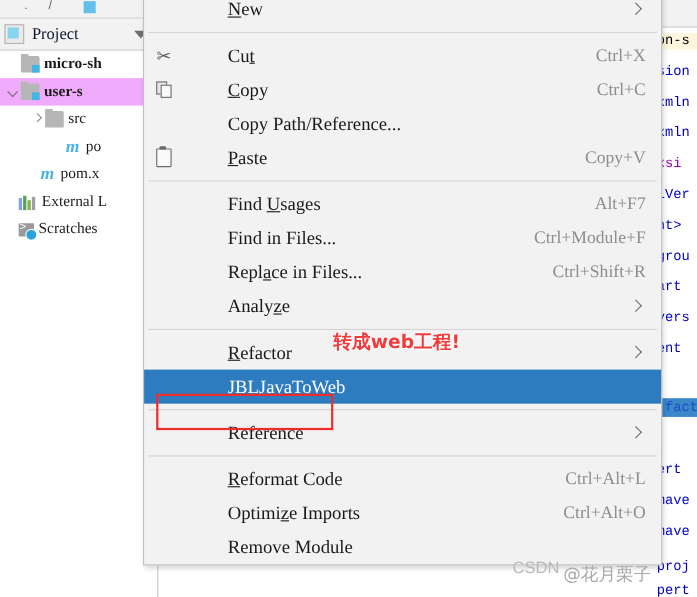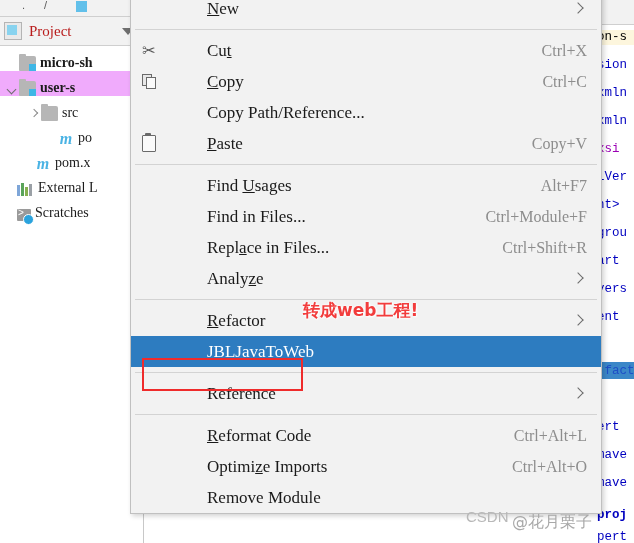--- a/index.html
+++ b/index.html
@@ -59,41 +59,41 @@
   }
   #project-header .ph-icon::after {
     content: "";
     position: absolute; left: 2px; top: 2px;
     width: 10px; height: 10px;
     background: #88d3ef;
   }
   #project-header .ph-label {
     margin-left: 7px;
     font-size: 15px;
-    color: #b91c1c;
+    color: #0f172a;
     font-family: "Liberation Serif", serif;
   }
   #project-header .ph-caret {
     margin-left: auto; margin-right: 9px;
     width: 0; height: 0;
     border-left: 6px solid transparent;
     border-right: 6px solid transparent;
     border-top: 7px solid #6e6e6e;
   }
 
   #tree {
     position: absolute;
     left: 0; top: 46px;
     width: 143px;
   }
   .tree-row {
     position: relative;
     height: 25px;
     display: flex;
-    align-items: flex-end;
+    align-items: center;
     white-space: nowrap;
     font-size: 14px;
     color: #1b1b1b;
     font-family: "Liberation Serif", serif;
   }
   .tree-row.selected { background: #f0abfc; }
   .tree-arrow {
     width: 13px; height: 13px;
     flex: none;
     position: relative;
@@ -451,21 +451,21 @@
         <div class="code-line c-tag" style="top: 170px;">lVer</div>
         <div class="code-line c-tag" style="top: 198px;">nt&gt;</div>
         <div class="code-line c-tag" style="top: 226px;">grou</div>
         <div class="code-line c-tag" style="top: 254px;">art</div>
         <div class="code-line c-tag" style="top: 282px;">vers</div>
         <div class="code-line c-tag" style="top: 310px;">ent</div>
         <div class="code-line c-blue" style="top: 364px;">.fact</div>
         <div class="code-line c-tag" style="top: 420px;">ert</div>
         <div class="code-line c-tag" style="top: 448px;">mave</div>
         <div class="code-line c-tag" style="top: 476px;">mave</div>
-        <div class="code-line c-tag" style="top: 508px; font-weight: bold;">proj</div>
+        <div class="code-line c-tag" style="top: 508px;">proj</div>
         <div class="code-line c-tag" style="top: 530px;">pert</div>
       </div>
   </div>
 
   <div id="menu">
       <div class="mi">
         <span class="mi-icon"></span>
         <span class="mi-label"><u>N</u>ew</span>
         <span class="mi-arrow"></span>
       </div>

